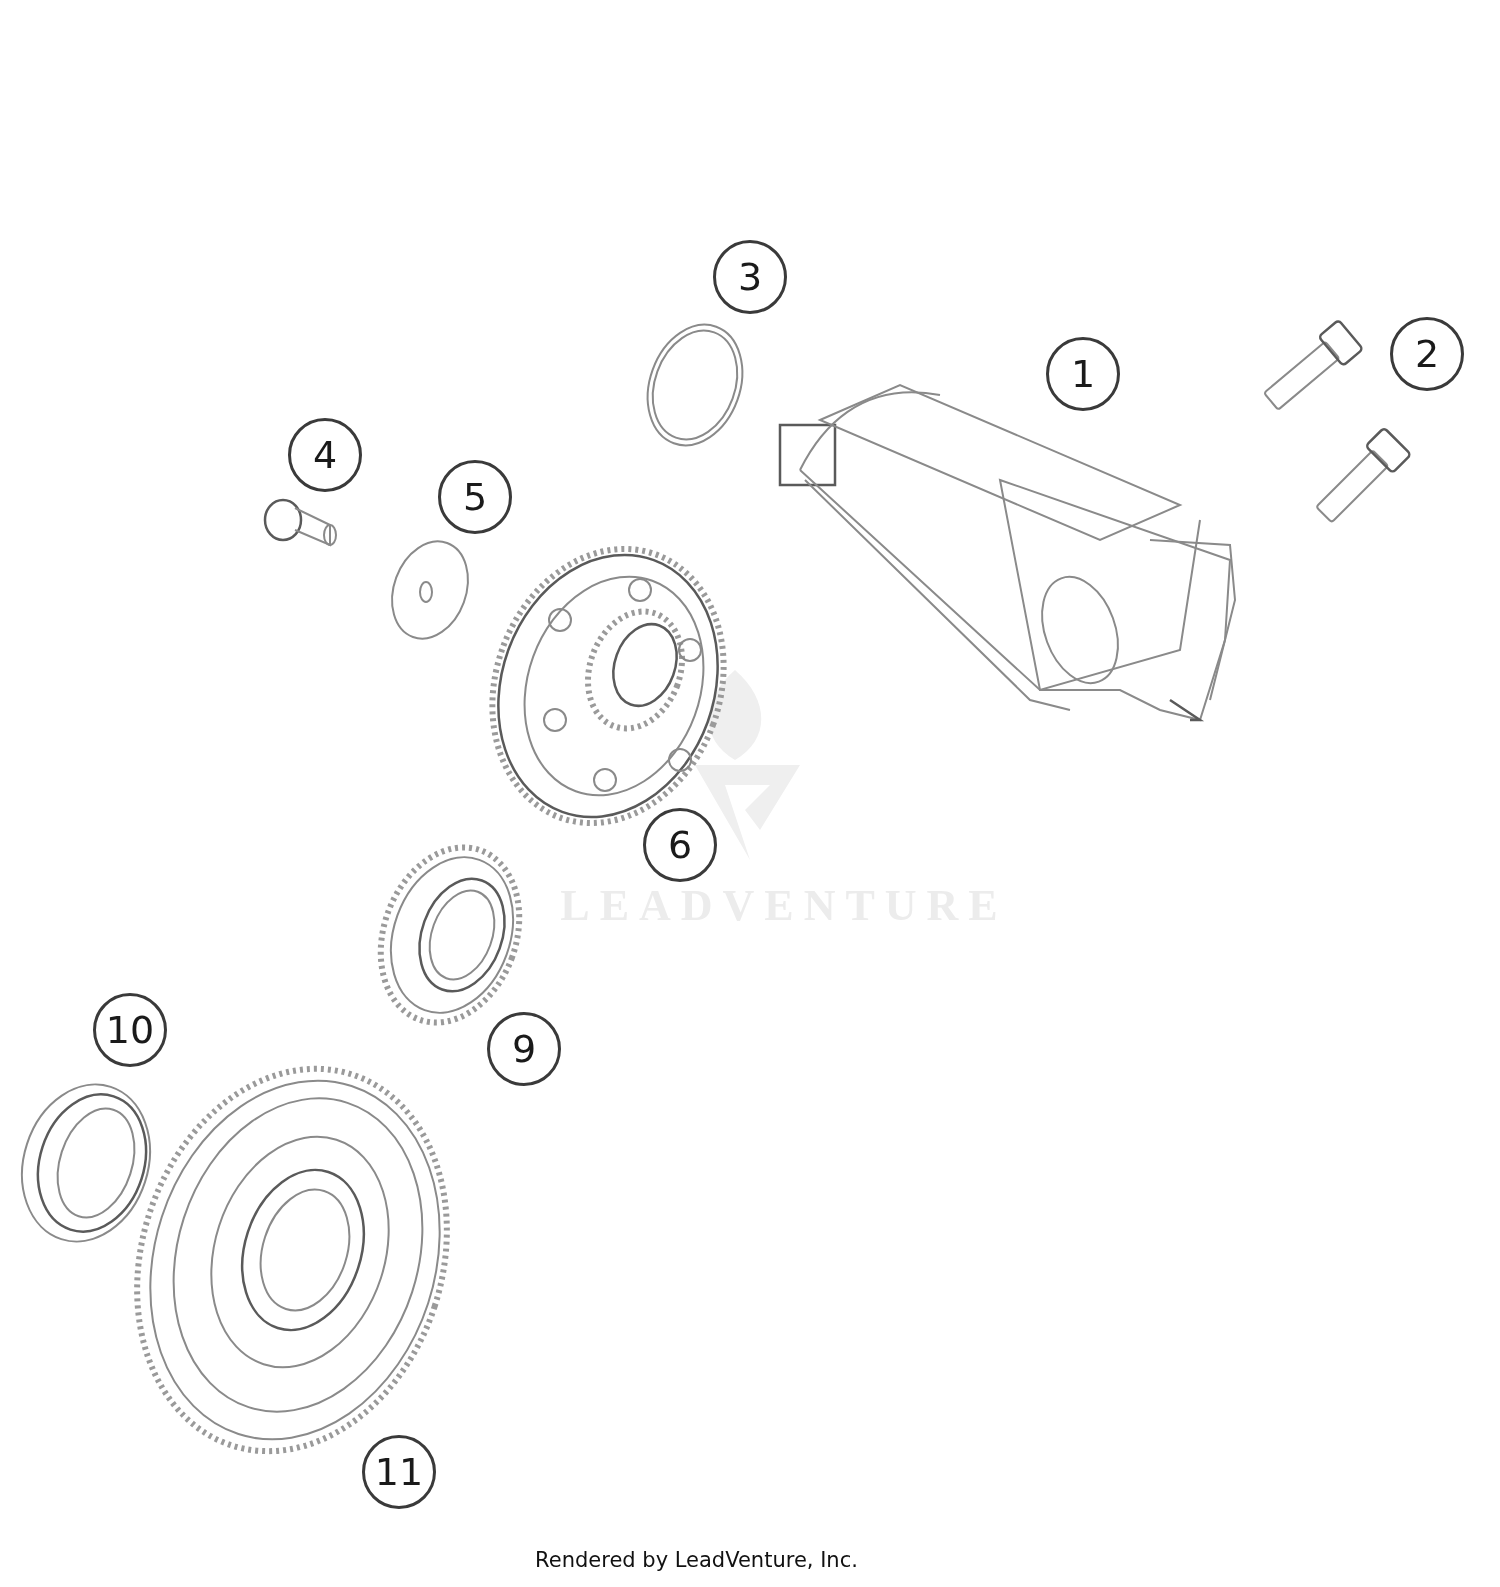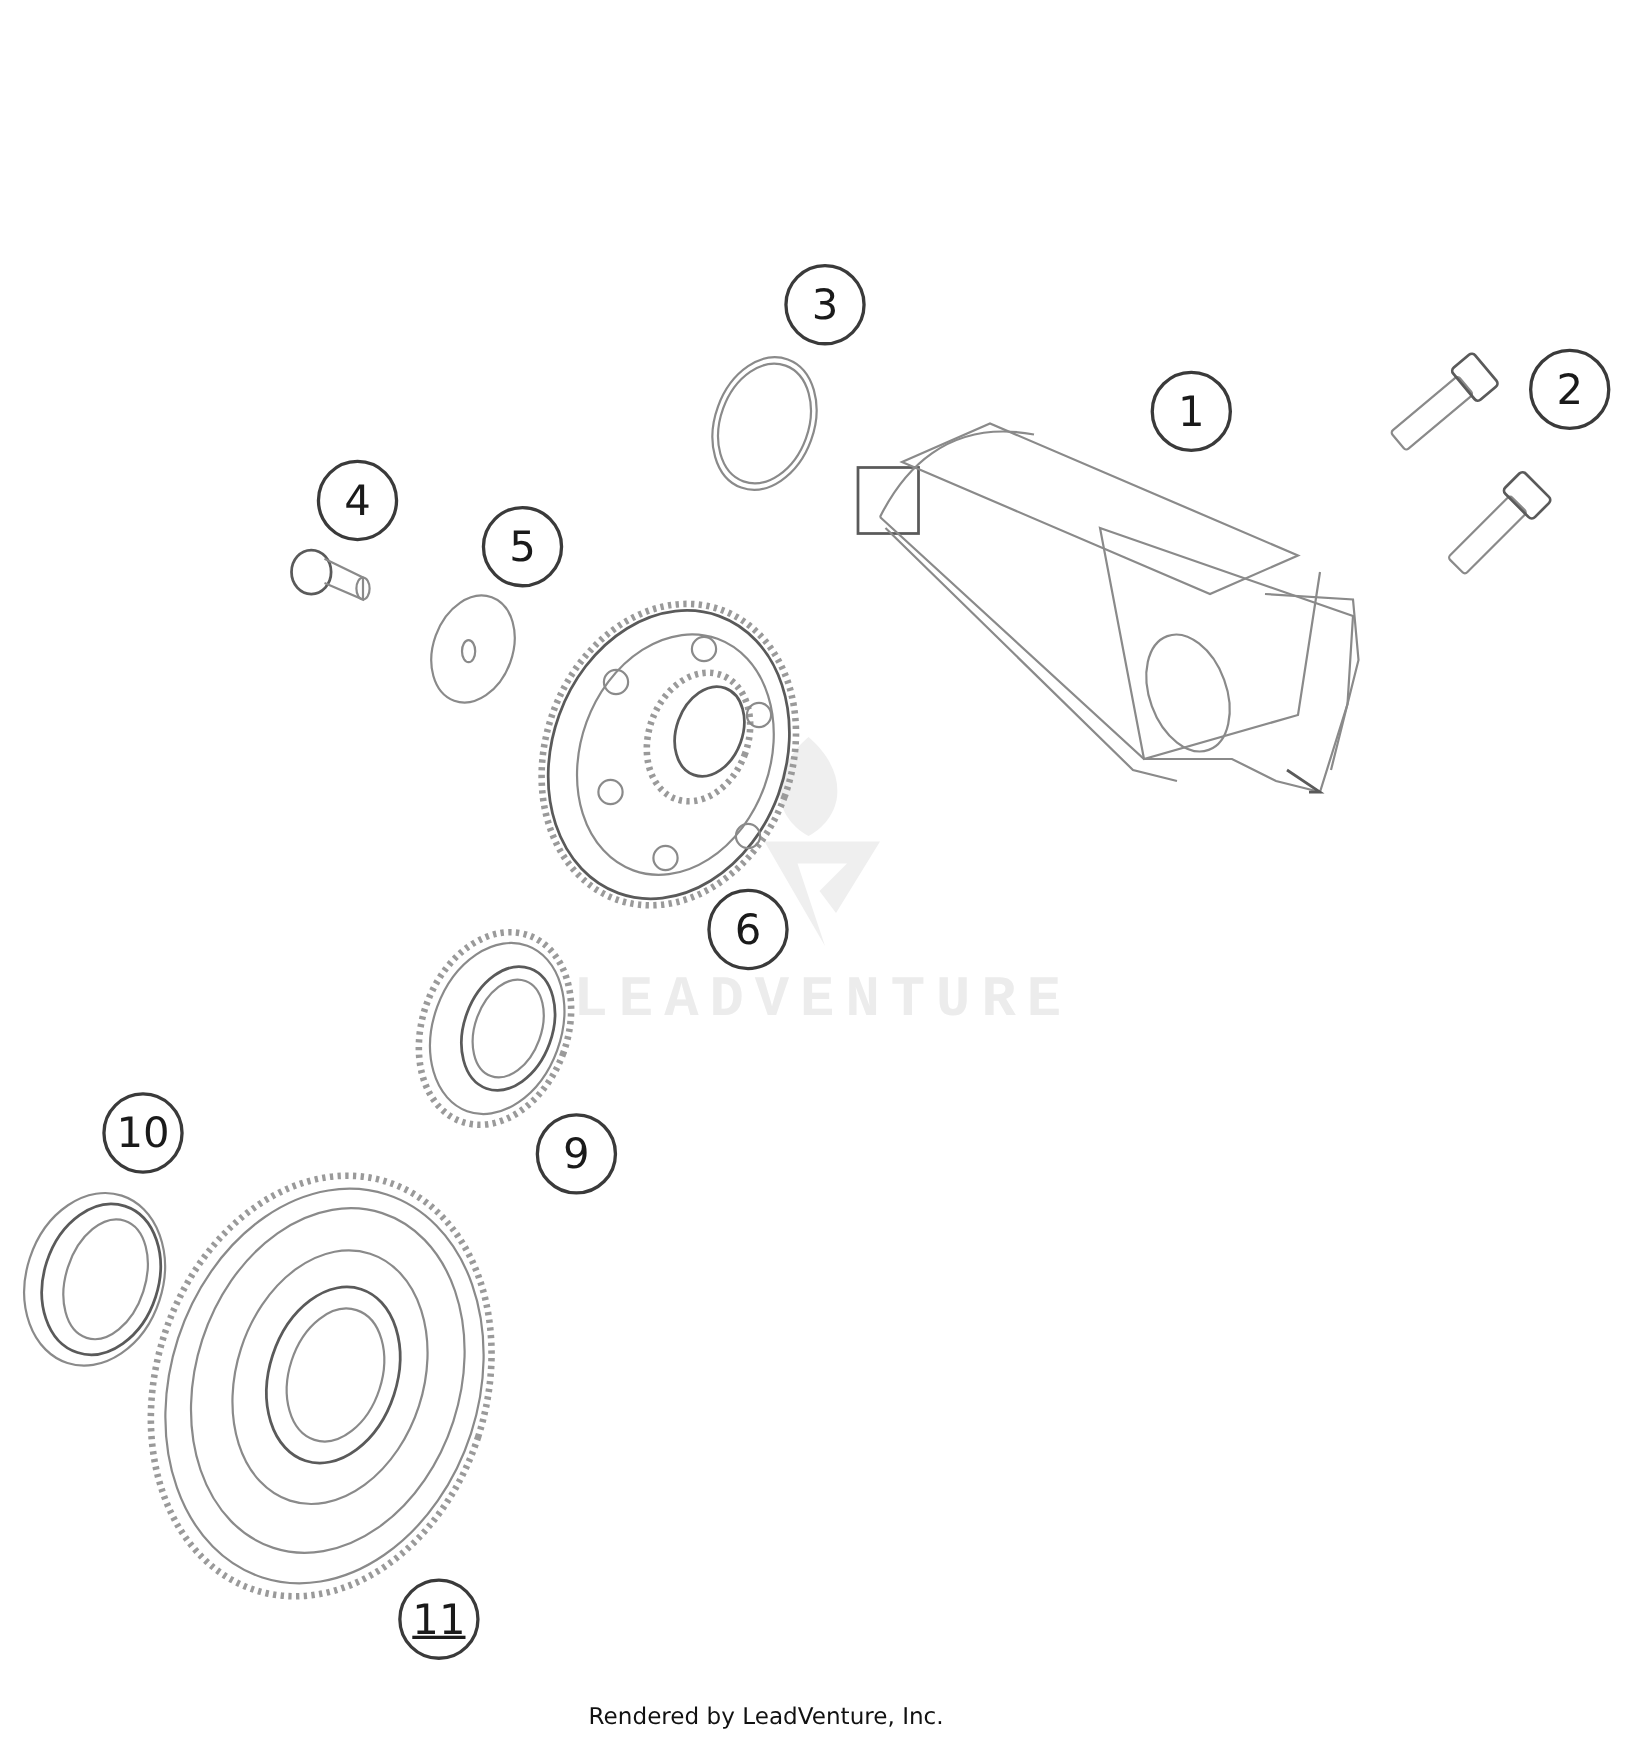--- a/index.html
+++ b/index.html
@@ -1,20 +1,20 @@
 <!DOCTYPE html>
 <html><head>
 <meta charset="utf-8">
 <style>
   html,body{margin:0;padding:0;background:#ffffff;}
   body{width:1500px;height:1587px;position:relative;overflow:hidden;font-family:"DejaVu Sans",sans-serif;}
   #diagram{position:absolute;left:0;top:0;width:1500px;height:1587px;}
   .callout{position:absolute;width:74px;height:74px;border:3px solid #3a3a3a;border-radius:50%;box-sizing:border-box;display:flex;align-items:center;justify-content:center;font-family:"DejaVu Sans",sans-serif;font-size:38px;color:#1a1a1a;background:transparent;cursor:pointer;}
   .callout span{line-height:1;}
-  .watermark{position:absolute;left:488px;top:880px;width:520px;text-align:center;font-family:Liberation Mono, monospace;font-weight:bold;font-size:52px;letter-spacing:10px;color:#ececec;}
+  .watermark{position:absolute;left:524px;top:880px;width:520px;text-align:center;font-family:Liberation Serif, serif;font-weight:bold;font-size:44px;letter-spacing:10px;color:#ececec;}
   .footer{position:absolute;left:0;width:1393px;top:1548px;text-align:center;font-family:"DejaVu Sans",sans-serif;font-size:21px;color:#111;}
   .part{stroke:#8a8a8a;fill:none;stroke-width:2;}
   .partd{stroke:#5a5a5a;fill:none;stroke-width:2.5;}
   .teeth{stroke:#9a9a9a;fill:none;stroke-width:6;stroke-dasharray:3 4;}
 </style>
 </head>
 <body>
 
 <svg id="diagram" viewBox="0 0 1500 1587" xmlns="http://www.w3.org/2000/svg">
 
@@ -118,17 +118,17 @@
   </div>
 <div class="callout" style="left:643px;top:808px;">
     <span>6</span>
   </div>
 <div class="callout" style="left:487px;top:1012px;">
     <span>9</span>
   </div>
 <div class="callout" style="left:93px;top:993px;">
     <span>10</span>
   </div>
-<div class="callout" style="left:362px;top:1435px;text-decoration:underline;">
+<div class="callout" style="left:362px;top:1435px;">
     <span>11</span>
   </div>
 
 <div class="footer">Rendered by LeadVenture, Inc.</div>
 
 </body></html>

